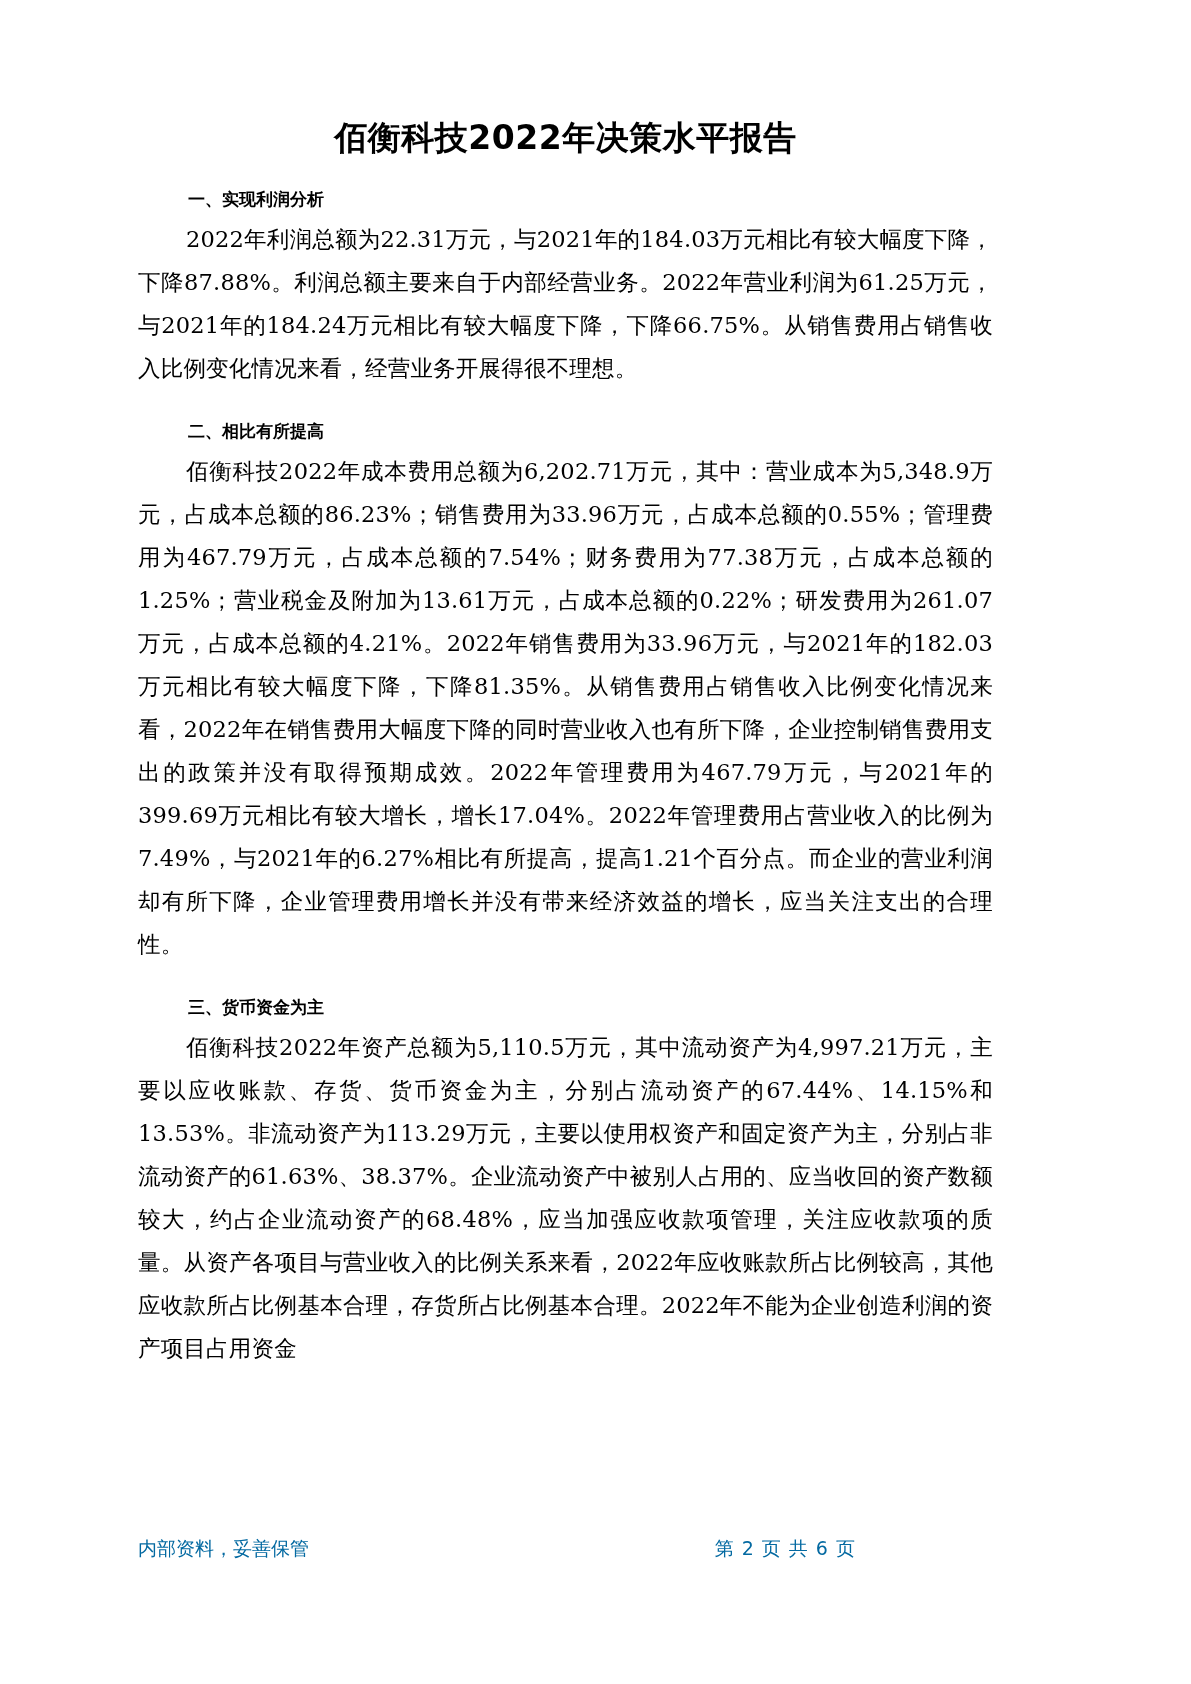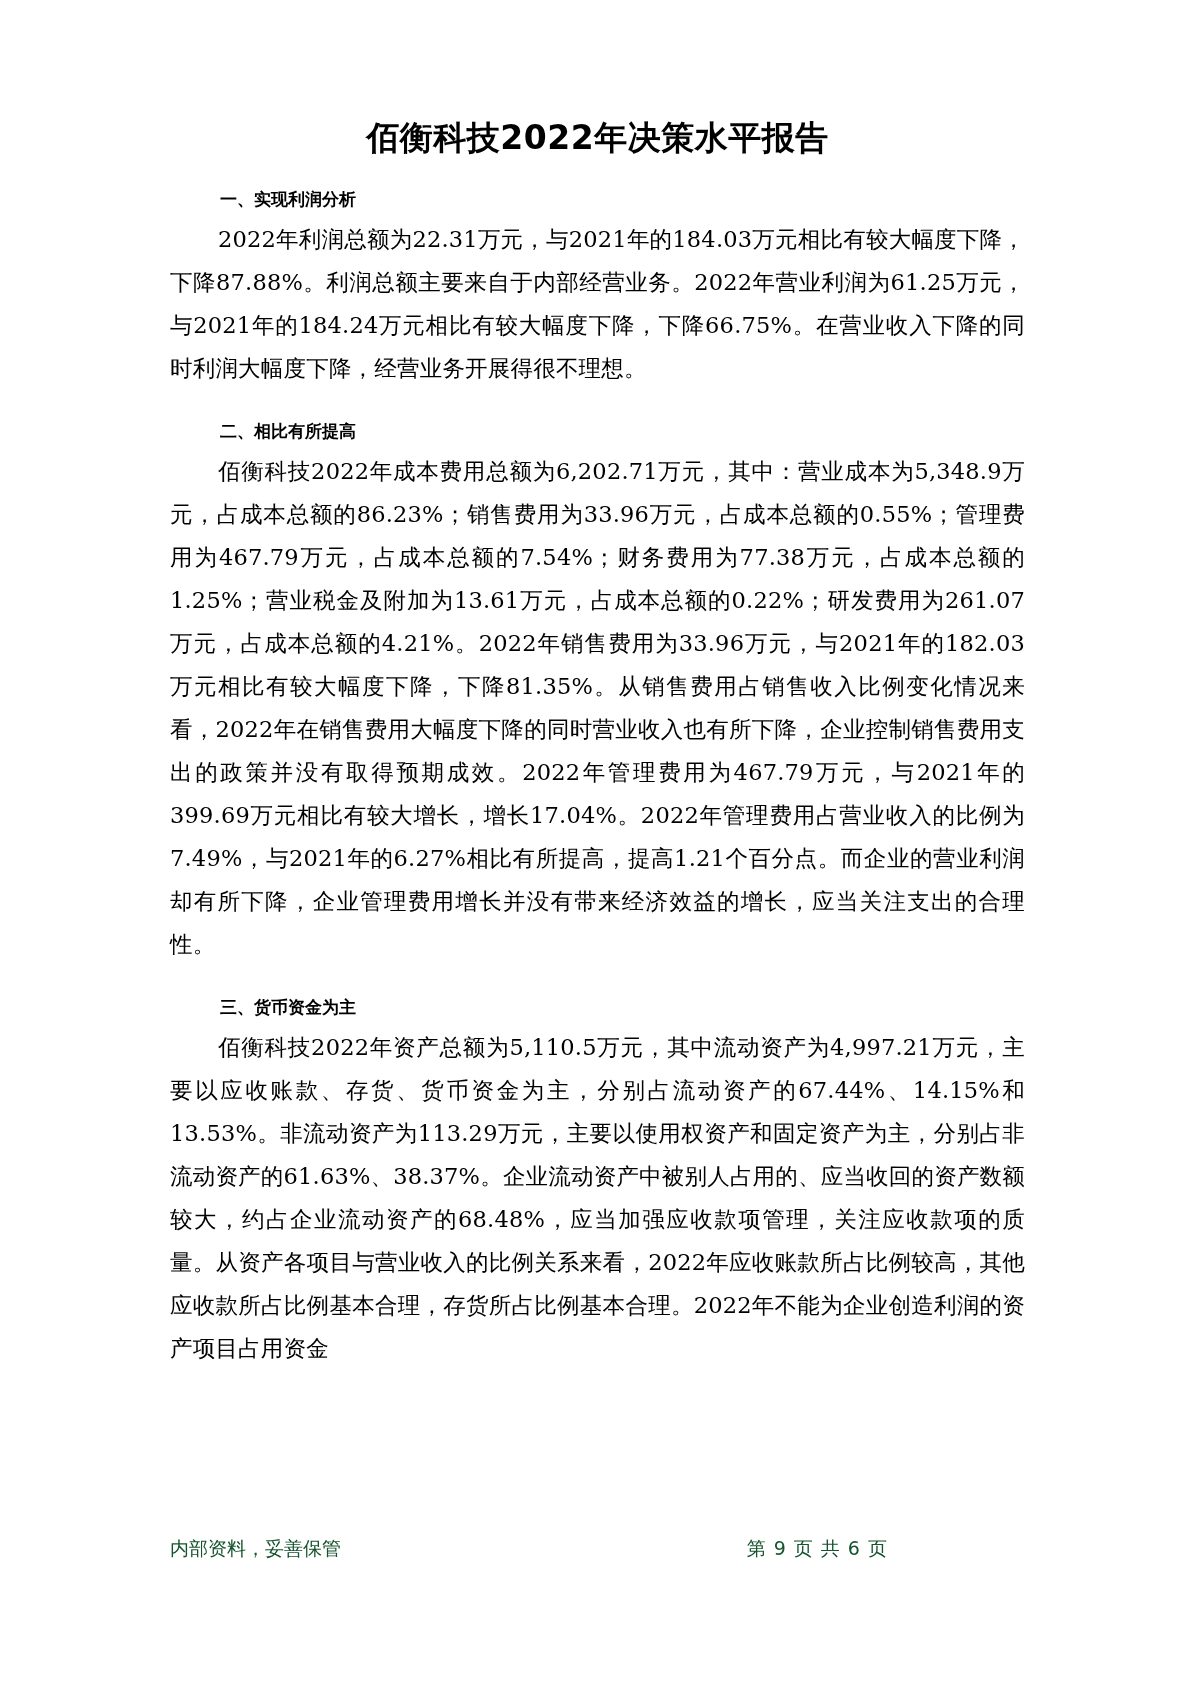--- a/index.html
+++ b/index.html
@@ -9,21 +9,20 @@
   }
   .page {
     width: 994px;
     height: 1684px;
     position: relative;
     background: #ffffff;
     box-sizing: border-box;
     font-family: "DejaVu Serif", serif;
     color: #000000;
     overflow: hidden;
-    margin-left: 32px;
   }
   .content {
     position: absolute;
     left: 138px;
     top: 0;
     width: 855px;
   }
   .doc-title {
     text-align: center;
     font-family: "DejaVu Sans", sans-serif;
@@ -56,44 +55,44 @@
   .footer {
     position: absolute;
     left: 138px;
     right: 138px;
     bottom: 122px;
     display: flex;
     justify-content: space-between;
     align-items: baseline;
     font-family: "DejaVu Sans", sans-serif;
     font-size: 19px;
-    color: #14532d;
+    color: #0369a1;
   }
   .footer-right {
     letter-spacing: 1px;
   }
 </style>
 </head>
 <body>
 
 <div class="page">
 
   <div class="content">
 
     <h1 class="doc-title">佰衡科技2022年决策水平报告</h1>
 
     <h2 class="section-heading">一、实现利润分析</h2>
-    <p class="para">2022年利润总额为22.31万元，与2021年的184.03万元相比有较大幅度下降，下降87.88%。利润总额主要来自于内部经营业务。2022年营业利润为61.25万元，与2021年的184.24万元相比有较大幅度下降，下降66.75%。在营业收入下降的同时利润大幅度下降，经营业务开展得很不理想。</p>
+    <p class="para">2022年利润总额为22.31万元，与2021年的184.03万元相比有较大幅度下降，下降87.88%。利润总额主要来自于内部经营业务。2022年营业利润为61.25万元，与2021年的184.24万元相比有较大幅度下降，下降66.75%。从销售费用占销售收入比例变化情况来看，经营业务开展得很不理想。</p>
 
     <h2 class="section-heading">二、相比有所提高</h2>
     <p class="para">佰衡科技2022年成本费用总额为6,202.71万元，其中：营业成本为5,348.9万元，占成本总额的86.23%；销售费用为33.96万元，占成本总额的0.55%；管理费用为467.79万元，占成本总额的7.54%；财务费用为77.38万元，占成本总额的1.25%；营业税金及附加为13.61万元，占成本总额的0.22%；研发费用为261.07万元，占成本总额的4.21%。2022年销售费用为33.96万元，与2021年的182.03万元相比有较大幅度下降，下降81.35%。从销售费用占销售收入比例变化情况来看，2022年在销售费用大幅度下降的同时营业收入也有所下降，企业控制销售费用支出的政策并没有取得预期成效。2022年管理费用为467.79万元，与2021年的399.69万元相比有较大增长，增长17.04%。2022年管理费用占营业收入的比例为7.49%，与2021年的6.27%相比有所提高，提高1.21个百分点。而企业的营业利润却有所下降，企业管理费用增长并没有带来经济效益的增长，应当关注支出的合理性。</p>
 
     <h2 class="section-heading">三、货币资金为主</h2>
     <p class="para">佰衡科技2022年资产总额为5,110.5万元，其中流动资产为4,997.21万元，主要以应收账款、存货、货币资金为主，分别占流动资产的67.44%、14.15%和13.53%。非流动资产为113.29万元，主要以使用权资产和固定资产为主，分别占非流动资产的61.63%、38.37%。企业流动资产中被别人占用的、应当收回的资产数额较大，约占企业流动资产的68.48%，应当加强应收款项管理，关注应收款项的质量。从资产各项目与营业收入的比例关系来看，2022年应收账款所占比例较高，其他应收款所占比例基本合理，存货所占比例基本合理。2022年不能为企业创造利润的资产项目占用资金</p>
 
   </div>
 
   <div class="footer">
     <span class="footer-left">内部资料，妥善保管</span>
-    <span class="footer-right">第 9 页  共 6 页</span>
+    <span class="footer-right">第 2 页  共 6 页</span>
   </div>
 
 </div>
 
 </body></html>

